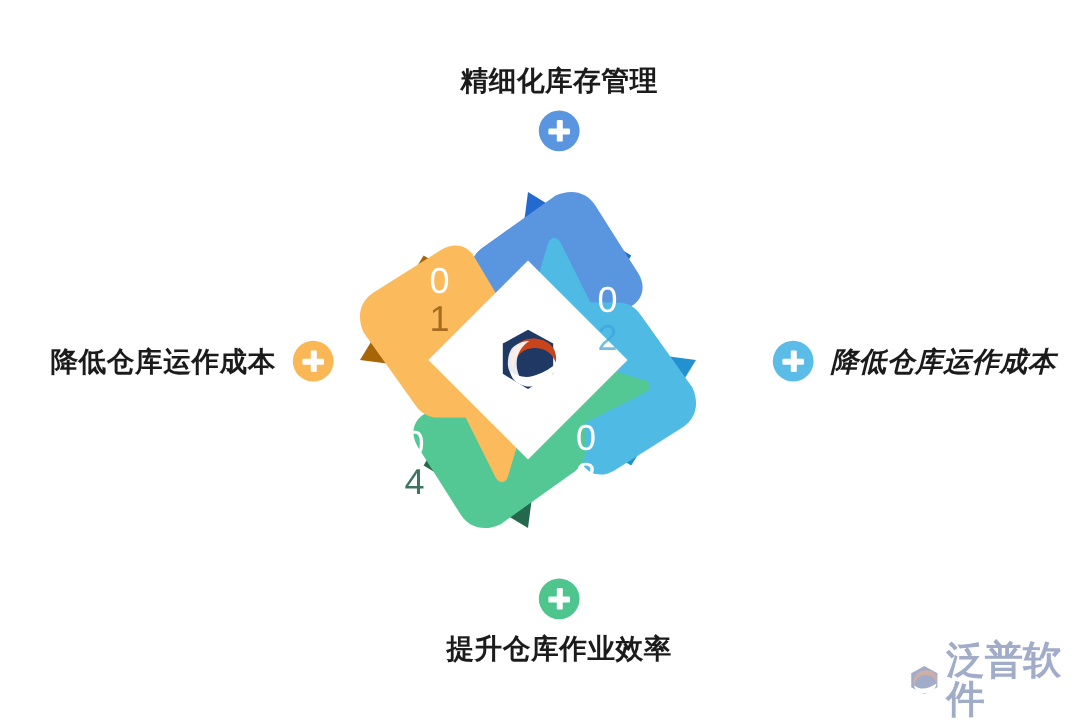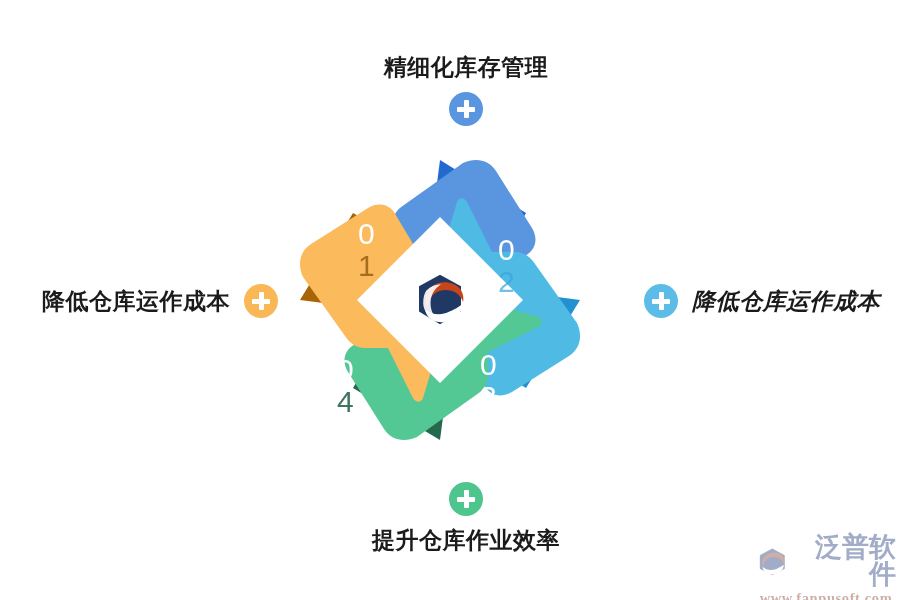--- a/index.html
+++ b/index.html
@@ -132,26 +132,25 @@
     align-items: center;
     opacity: .92;
   }
   #watermark-row {
     display: flex;
     align-items: center;
     gap: 4px;
   }
   #watermark-name {
     font-family: Liberation Sans, sans-serif;
-    font-size: 27px;
+    font-size: 32px;
     font-weight: bold;
     color: #9aa6c4;
     letter-spacing: 0px;
     line-height: 1;
-    text-align: right;
   }
   #watermark-url {
     font-family: "Liberation Serif", "DejaVu Serif", serif;
     font-size: 14.5px;
     font-weight: bold;
     color: #c9a9a0;
     letter-spacing: .6px;
     margin-top: 2px;
   }
 </style>

